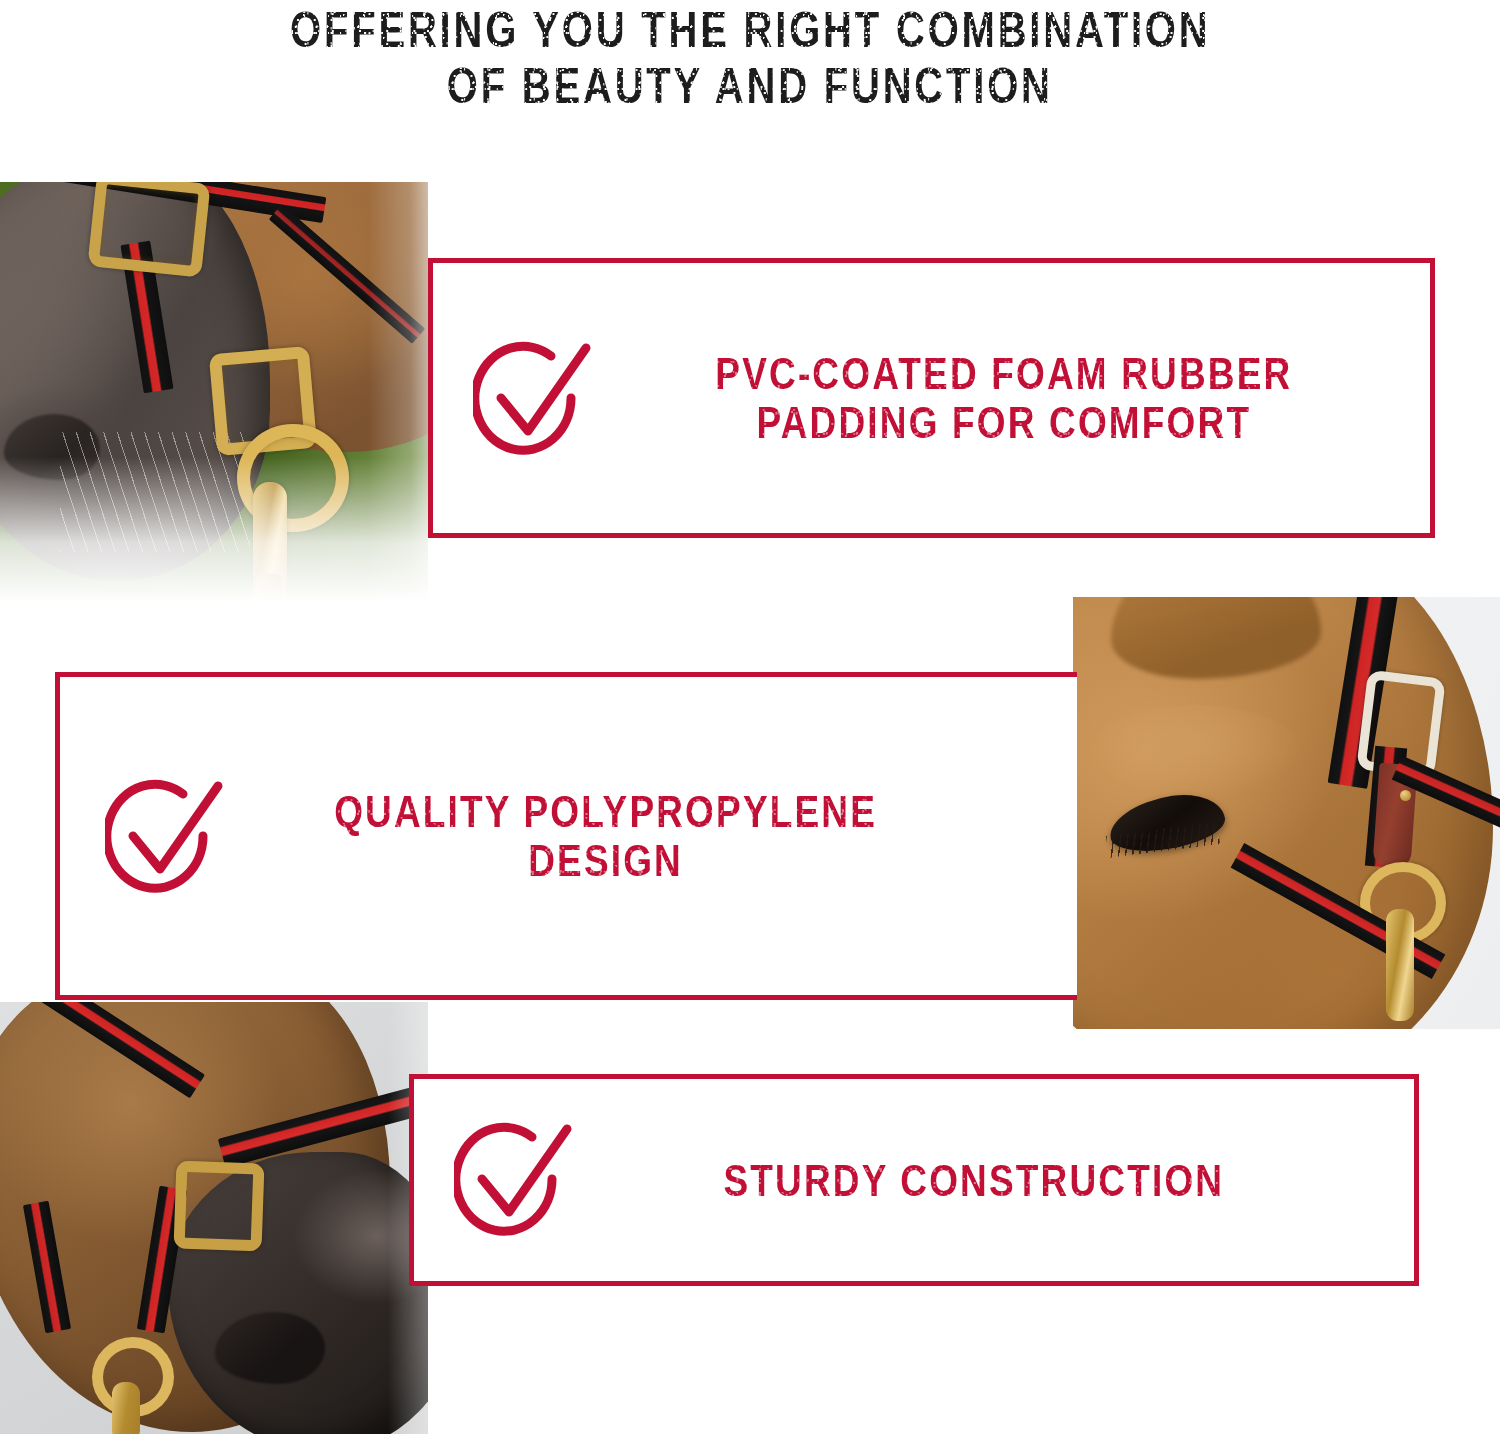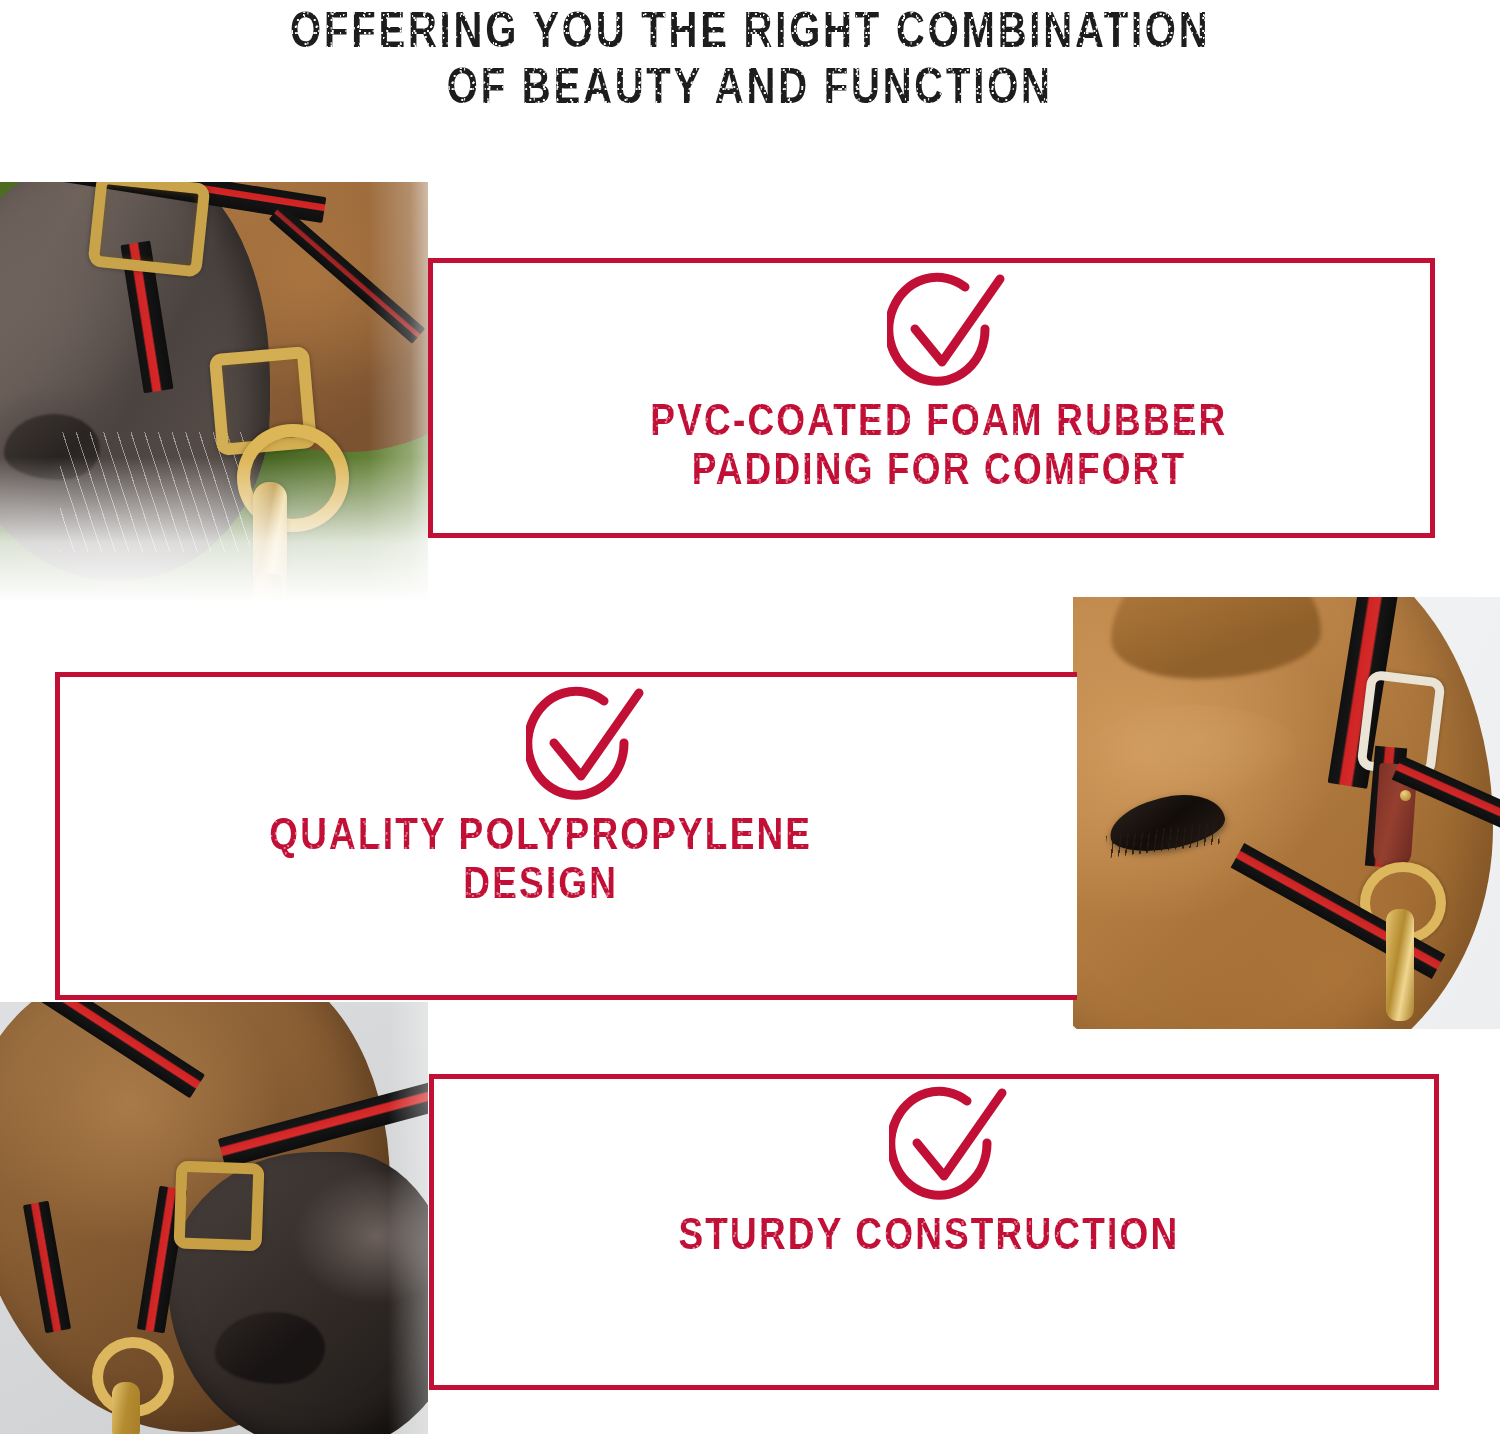--- a/index.html
+++ b/index.html
@@ -270,24 +270,24 @@
     background:linear-gradient(90deg, rgba(255,255,255,0) 0%, rgba(255,255,255,.35) 100%);
   }
 
   
   .feature-box{
     position:absolute;box-sizing:border-box;
     border:5px solid #c10f36;background:#ffffff;
   }
   #box-1{left:428px;top:258px;width:1007px;height:280px;}
   #box-2{left:55px;top:672px;width:1022px;height:328px;border-right:none;}
-  #box-3{left:429px;top:1074px;width:1010px;height:316px;}
+  #box-3{left:409px;top:1074px;width:1010px;height:212px;}
 
   .feature-inner{
-    position:absolute;inset:0;display:flex;align-items:center;flex-direction:column;
+    position:absolute;inset:0;display:flex;align-items:center;
   }
   #box-1 .feature-inner{padding-left:40px;}
   #box-2 .feature-inner{padding-left:45px;}
   #box-3 .feature-inner{padding-left:40px;}
 
   
   .check-icon{flex:0 0 auto;display:block;}
   #box-1 .check-icon{width:130px;height:128px;margin-top:4px;}
   #box-2 .check-icon{width:130px;height:128px;margin-top:4px;}
   #box-3 .check-icon{width:130px;height:128px;margin-top:2px;}

